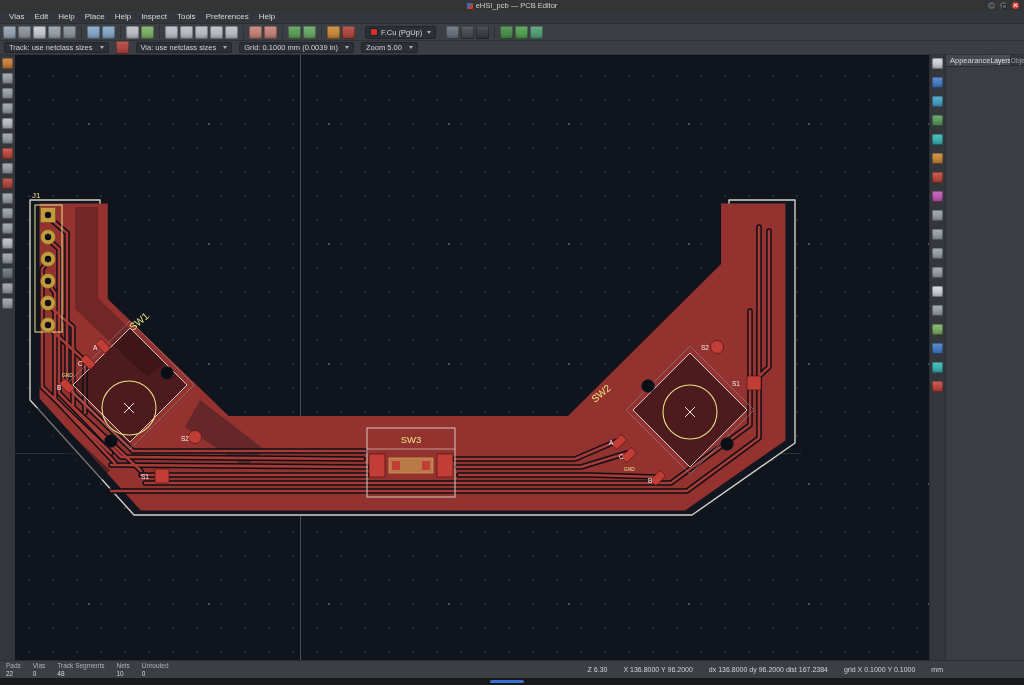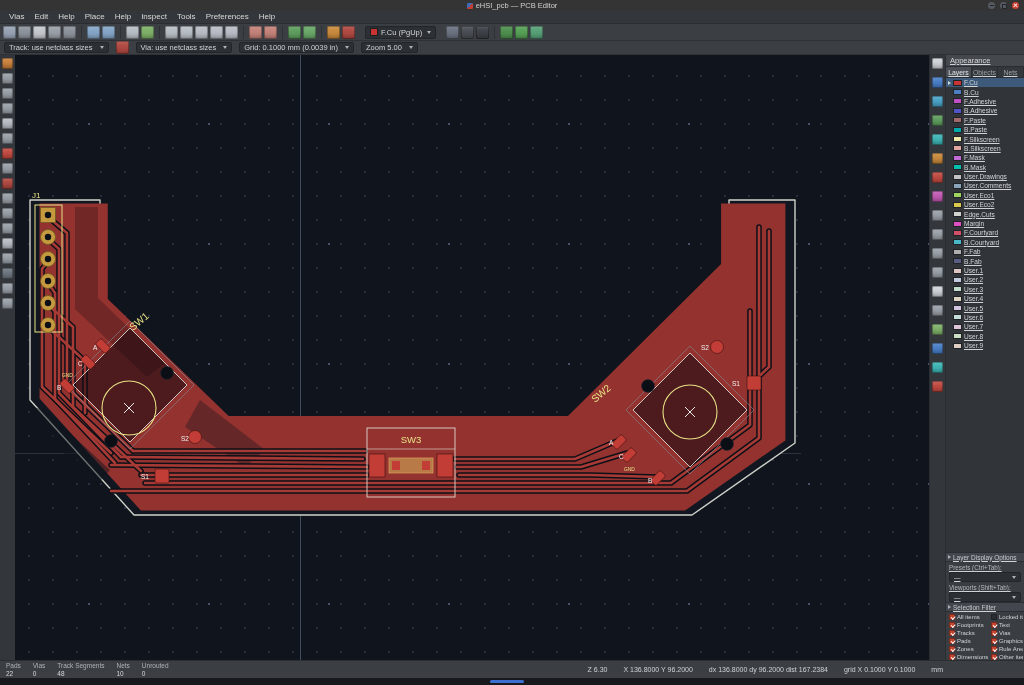--- a/index.html
+++ b/index.html
@@ -29,21 +29,21 @@
 .dd{height:11px;background:#2c2f34;border:1px solid #222529;border-radius:2px;display:flex;align-items:center;justify-content:space-between;gap:5px;padding:0 4px;font-size:7.5px;color:#cfd2d6;white-space:nowrap;}
 .body{flex:1;display:flex;min-height:0;}
 .props-panel{width:128px;background:#3a3e43;border-right:1px solid #2a2d31;display:flex;flex-direction:column;flex:none;}
 .panel-header{height:12px;background:#45494e;color:#d5d7da;font-size:7.5px;line-height:12px;padding-left:4px;border-bottom:1px solid #2a2d31;flex:none;}
 .props-empty{height:12px;background:#3f4348;color:#b6bac0;font-size:7px;line-height:12px;padding-left:4px;border-bottom:1px solid #34373b;}
 .strip{width:15px;background:#33363b;display:flex;flex-direction:column;align-items:center;padding-top:3px;gap:4px;flex:none;}
 .strip.right{width:16px;gap:8px;border-left:1px solid #2a2d31;}
 .strip .tbicon{width:11px;height:11px;}
 .canvas{flex:1;position:relative;background-color:#10141c;background-image:radial-gradient(#47516a 0.9px,transparent 1.1px),radial-gradient(#262d3c 0.8px,transparent 1px);background-size:120px 120px,24px 24px;background-position:14px 9px,2px 9px;overflow:hidden;}
 .canvas svg{position:absolute;inset:0;display:block;}
-.appearance{width:79px;background:#3a3e43;border-left:1px solid #2a2d31;display:flex;flex-direction:column;font-size:7px;color:#cfd2d6;flex:none;text-decoration:underline;}
+.appearance{width:79px;background:#3a3e43;border-left:1px solid #2a2d31;display:flex;font-size:7px;color:#cfd2d6;flex:none;}
 .ap-tabs{display:flex;height:11px;border-bottom:1px solid #2a2d31;flex:none;}
 .ap-tab{flex:1;text-align:center;font-size:6.8px;line-height:11px;background:#34373b;color:#9da1a7;border-right:1px solid #2a2d31;white-space:nowrap;overflow:hidden;}
 .ap-tab.active{background:#4a4e55;color:#e2e4e7;}
 .layers{background:#313438;overflow:hidden;flex:none;}
 .layer-row{display:flex;align-items:center;height:9.4px;padding-left:2px;gap:2px;}
 .layer-row.selected{background:#3d5a7a;}
 .tri-r{width:0;height:0;border-top:2.5px solid transparent;border-bottom:2.5px solid transparent;border-left:3px solid #d5d7da;visibility:hidden;flex:none;}
 .layer-row.selected .tri-r{visibility:visible;}
 .lsw{width:9px;height:6px;border:1px solid #202226;flex:none;}
 .lname{font-size:6.6px;color:#d0d3d7;white-space:nowrap;}

